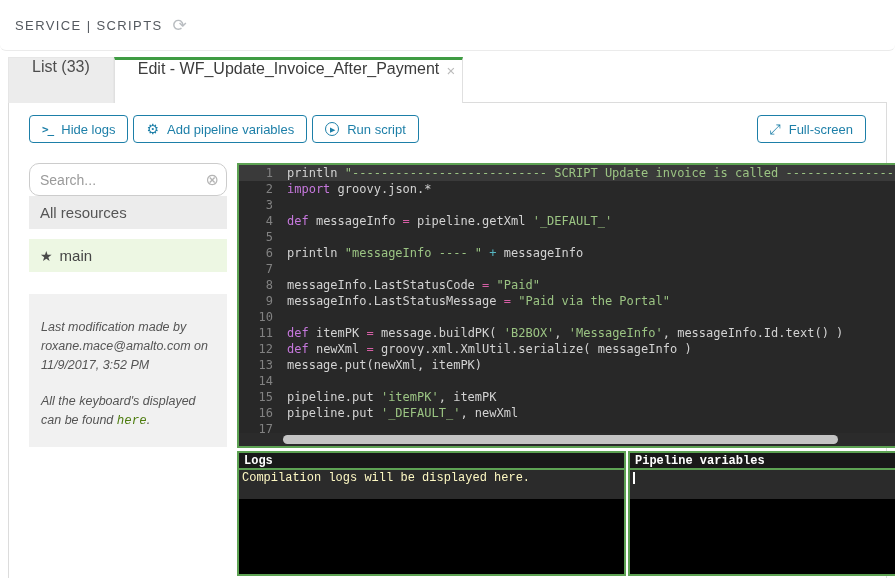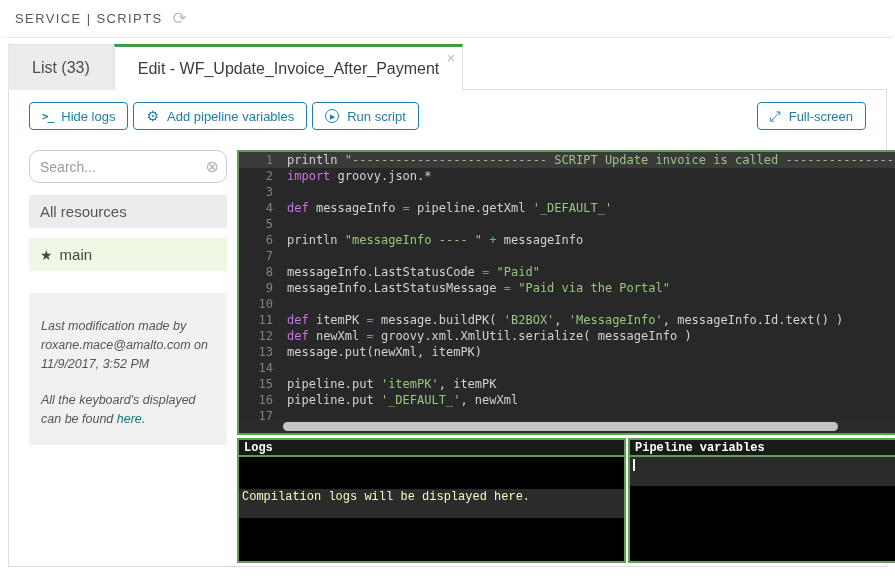--- a/index.html
+++ b/index.html
@@ -1,27 +1,27 @@
 <!DOCTYPE html>
 <html><head>
 <meta charset="utf-8">
 <style>
   * { margin:0; padding:0; box-sizing:border-box; }
   html,body { width:895px; height:578px; background:#fff; overflow:hidden;
     font-family:"Liberation Sans", sans-serif; }
 
   
-  .topbar { height:38px; display:flex; align-items:center; padding:0 15px;
+  .topbar { height:51px; display:flex; align-items:center; padding:0 15px;
     border-bottom:1px solid #ebebeb;border-radius:6px; }
   .topbar .crumb { font-size:13px; color:#54595f; letter-spacing:1.4px; }
   .topbar .refresh { margin-left:10px; font-size:17px; color:#b9bdc1; cursor:pointer; line-height:1; }
 
   
   .tabs-row { display:flex; align-items:stretch; height:46px; margin:6px 8px -1px 8px; position:relative; z-index:2; }
-  .tab { display:flex; align-items:center; padding:0 23px; font-size:16px; cursor:pointer; }
+  .tab { display:flex; align-items:flex-start; padding:0 23px; font-size:16px; cursor:pointer; }
   .tab.inactive { background:#ececec; color:#4d4d4d; border:1px solid #e6e6e6; border-bottom:none; }
   .tab.active { background:#fff; color:#3c3c3c; border-top:3px solid #3f9c43;
     border-left:1px solid #e0e0e0; border-right:1px solid #e0e0e0; position:relative; }
   .tab.active .close-x { position:absolute; top:3px; right:7px; font-size:15px; color:#bbb; line-height:1; }
 
   
   .card { margin:0 8px; border:1px solid #dcdcdc; background:#fff; height:478px; padding:12px 10px 5px 10px; }
 
   
   .toolbar { display:flex; align-items:center; gap:5px; padding:0 10px; }
@@ -39,27 +39,27 @@
   
   .main-row { display:flex; gap:10px; margin-top:20px; padding:0 10px; }
 
   
   .sidebar { width:198px; flex:none; }
   .search-box { position:relative; }
   .search-box input { width:100%; height:33px; border:1px solid #ccc; border-radius:10px;
     padding:0 30px 0 10px; font-size:14px; color:#555; font-family:"Liberation Sans",sans-serif; outline:none; }
   .search-box input::placeholder { color:#9a9a9a; }
   .search-box .clear { position:absolute; right:8px; top:7px; font-size:16px; color:#b5b5b5; cursor:pointer; }
-  .side-item { margin-top:12px; padding:8px 11px; font-size:15px; color:#555; background:#ececec; cursor:pointer; }
+  .side-item { padding:8px 11px; font-size:15px; color:#555; background:#ececec; cursor:pointer; }
   .side-item.active { background:#edf7e3; color:#454545; margin-top:10px; display:flex; align-items:center; gap:7px; }
   .side-item .star { font-size:14px; color:#4a4a4a; }
   .info-box { margin-top:22px; background:#f1f1f1; padding:24px 12px 16px; font-style:italic;
     font-size:12.5px; color:#555; line-height:1.5; }
   .info-box p + p { margin-top:18px; }
-  .info-box a { color:#0f766e; text-decoration:none; cursor:pointer; }
+  .info-box a { color:#4d7c0f; text-decoration:none; cursor:pointer;font-family:Liberation Mono, monospace; }
 
   
   .editor-col { flex:1; display:flex; flex-direction:column; }
   .editor { border:2px solid #5da253; background:#282828; height:285px; display:flex; flex-direction:column; }
   .editor-body { flex:1; display:flex; overflow:hidden; }
   .code-area { flex:1; overflow:hidden; font-family:"DejaVu Sans Mono",monospace; font-size:12px; }
   .code-line { display:flex; height:16px; line-height:16px; white-space:pre; }
   .code-line.active { background:#3a3a3a; }
   .code-line .ln { flex:none; width:34px; text-align:right; color:#828282; }
   .code-line .lt { padding-left:14px; }
@@ -68,21 +68,21 @@
   .tk-s { color:#9bc483; }
   .tk-e { color:#d55fa5; }
   .tk-c { color:#56b6c2; }
   .hscroll { flex:none; height:13px; background:#2b2b2b; display:flex; align-items:center; }
   .hscroll .thumb { margin-left:44px; width:555px; height:9px; background:#c4c4c4; border-radius:5px; }
 
   
   .panels-row { display:flex; gap:2px; margin-top:3px; height:125px; }
   .panel { border:2px solid #5da253; background:#000; display:flex; flex-direction:column;
     font-family:"Liberation Mono",monospace; font-size:12px; }
-  .panel.logs { flex:none; width:389px;gap:32px; }
+  .panel.logs { flex:none; width:389px; }
   .panel.pipe { flex:1; }
   .panel-header { background:#191919; color:#fff; font-weight:bold; padding:0 5px; height:17px;
     line-height:16px; border-bottom:2px solid #5da253; }
   .panel-line { background:#2b2b2b; color:#fef9c3; height:29px; line-height:16px; padding:0 3px; }
   .cursor { display:inline-block; width:2px; height:12px; background:#fff; vertical-align:middle; }
 </style>
 </head>
 <body>
 
 <div class="topbar">

